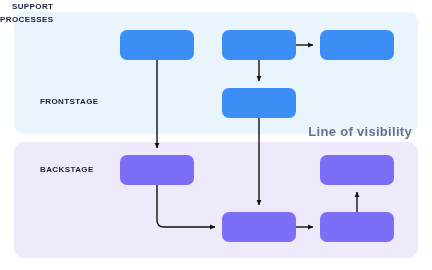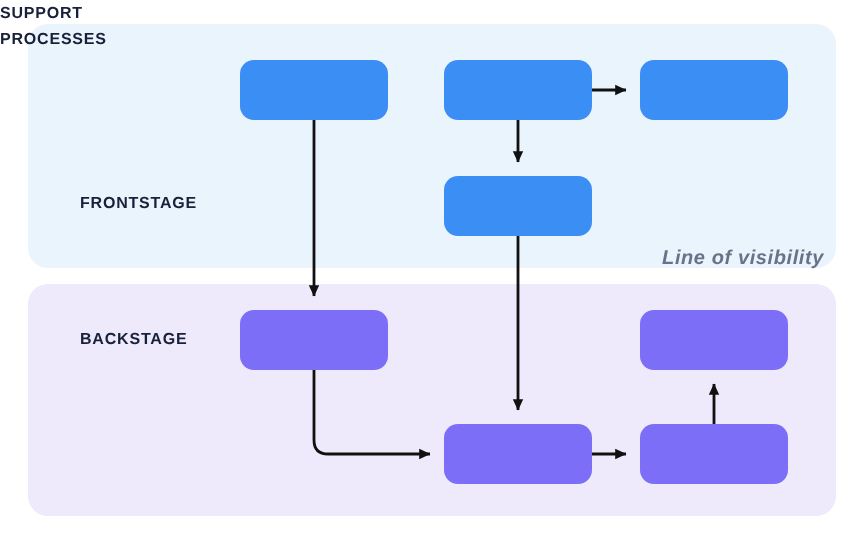--- a/index.html
+++ b/index.html
@@ -43,35 +43,35 @@
   
   .row-label {
     position: absolute;
     font-size: 8px;
     font-weight: bold;
     color: #18203a;
     letter-spacing: 0.4px;
     line-height: 13px;
     text-transform: uppercase;
     white-space: pre-line;
+    text-align: right;
   }
   #label-customer-journey { left: 40px; top: 28px; }
   #label-frontstage       { left: 40px; top: 95px; }
   #label-backstage        { left: 40px; top: 163px; }
 
   
   #line-of-visibility {
     position: absolute;
     right: 20px;
     top: 124px;
-    font-size: 10px;
+    font-size: 13px;
     font-weight: bold;
     color: #6b7189;
     letter-spacing: 0.3px;
-    font-style: italic;
   }
 
   
   .node {
     position: absolute;
     border-radius: 7px;
     width: 74px;
     height: 30px;
   }
   .node.blue   { background: #3b8ef3; }

